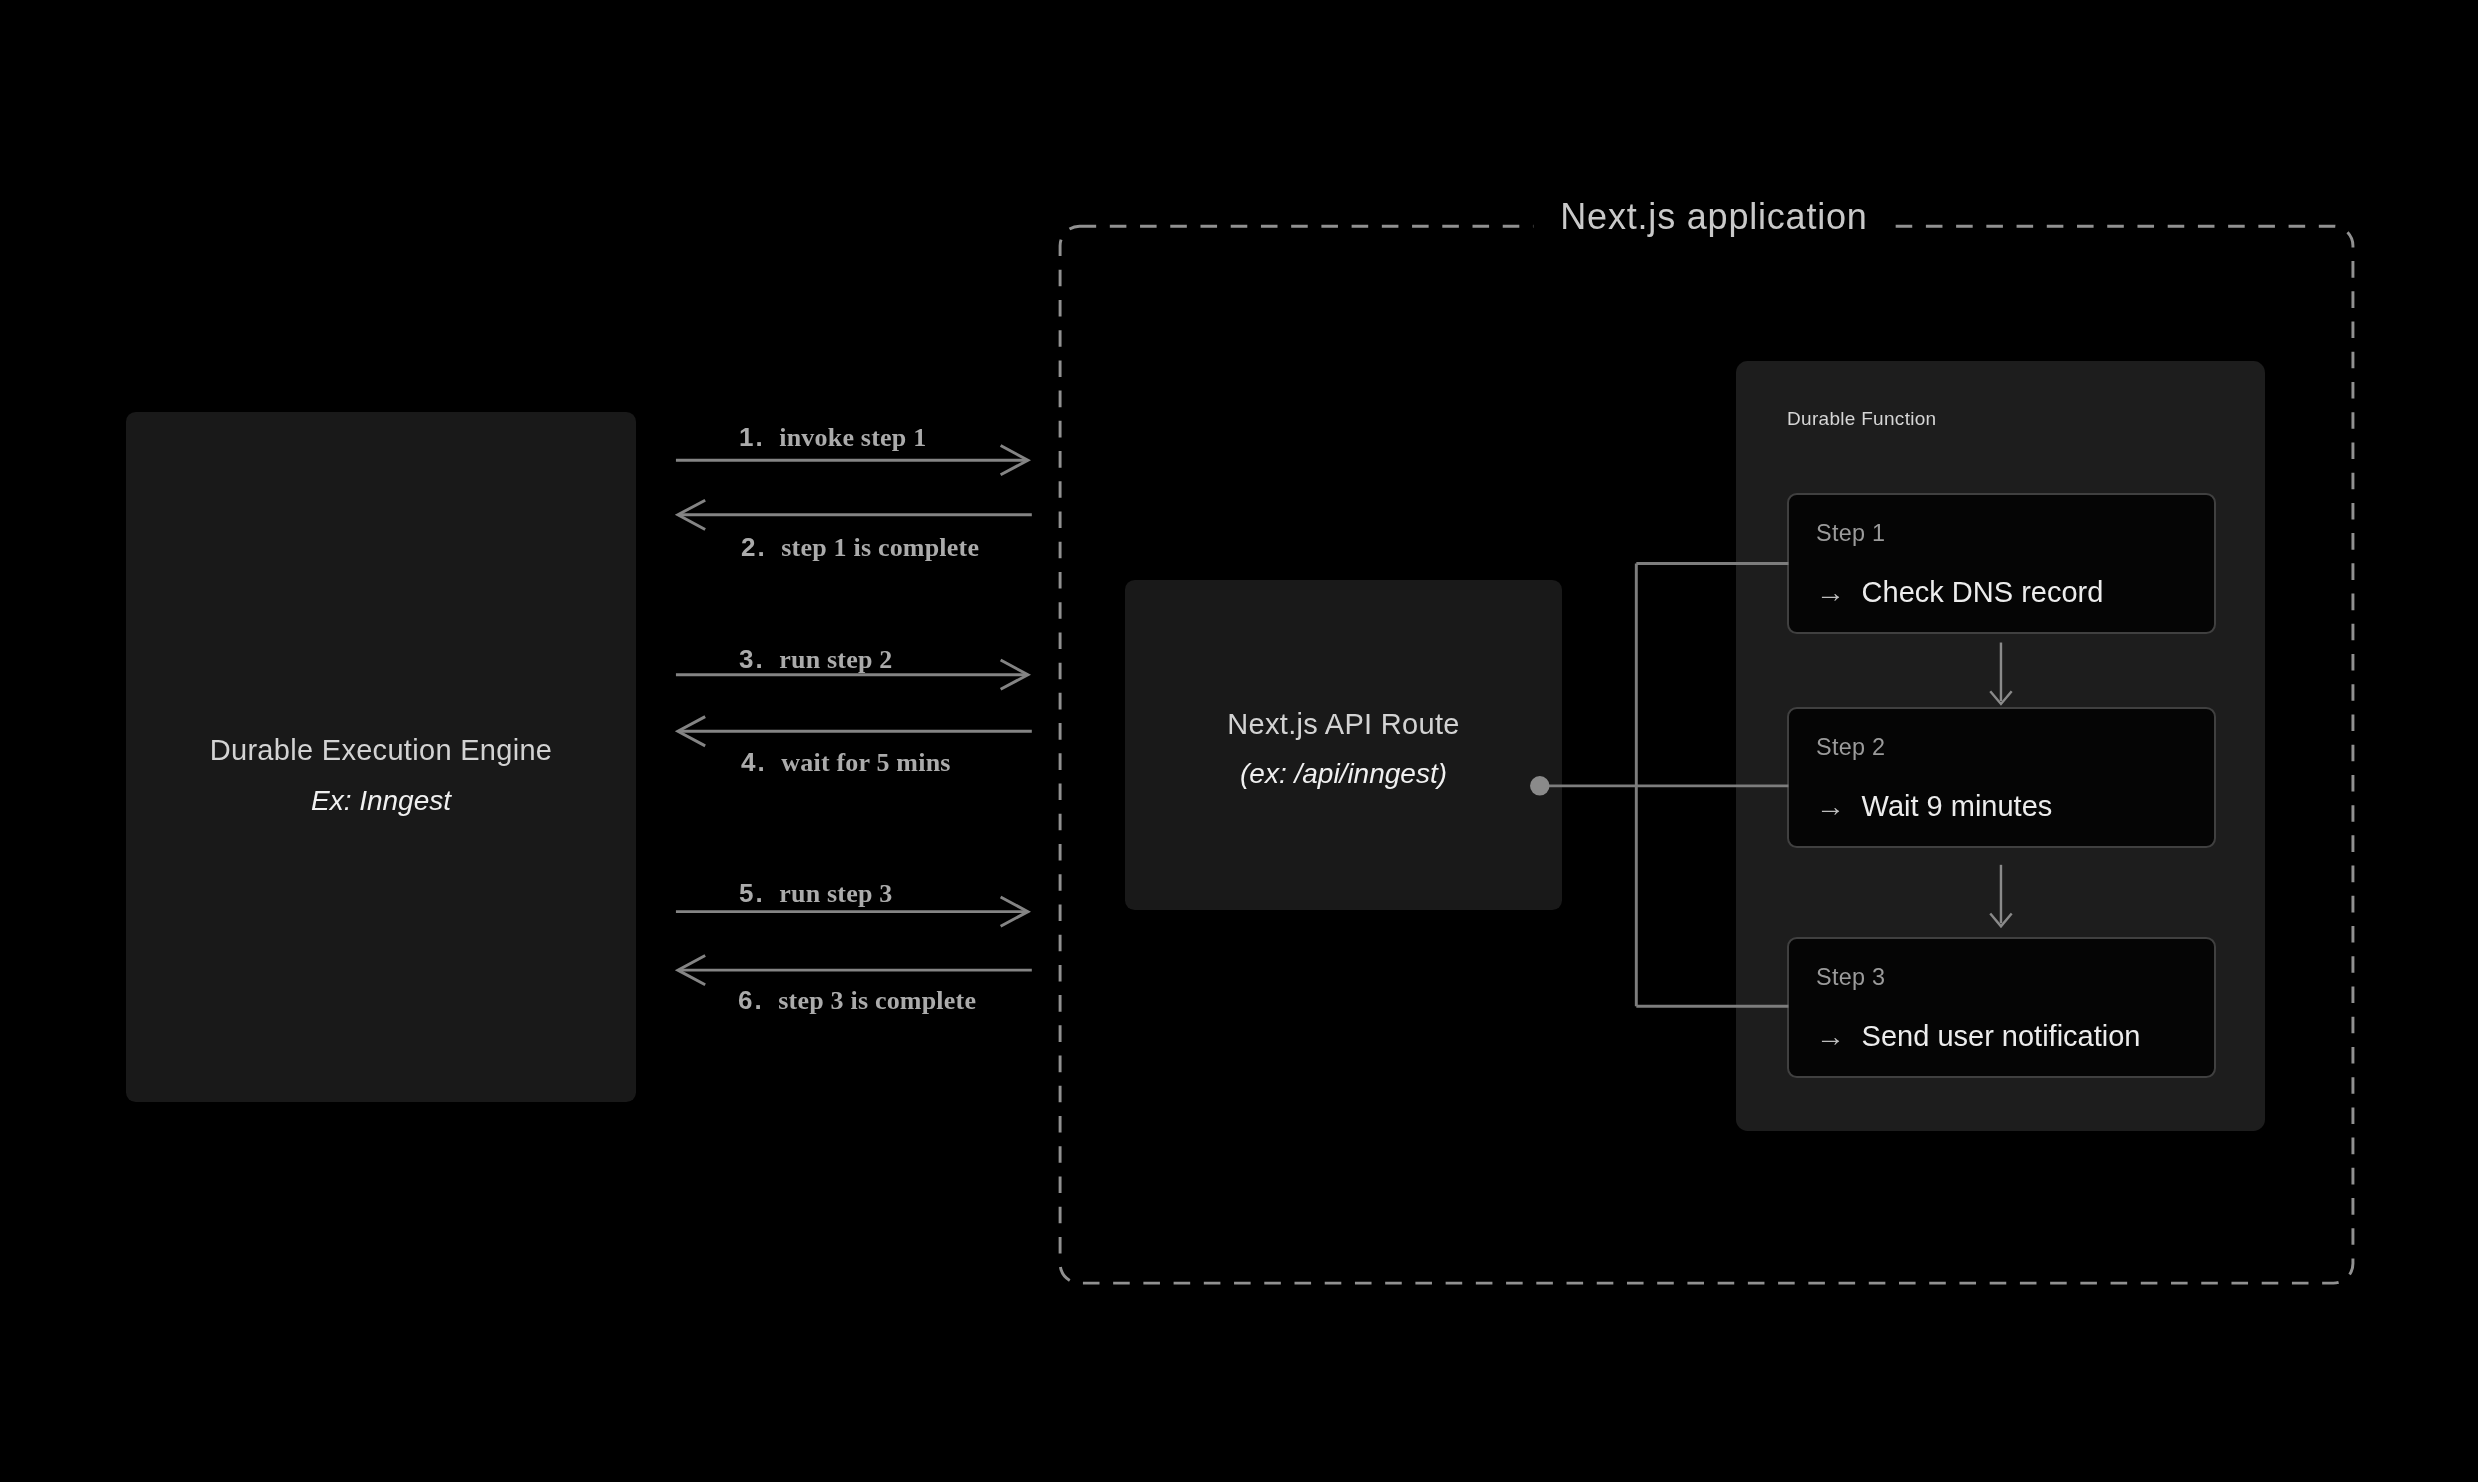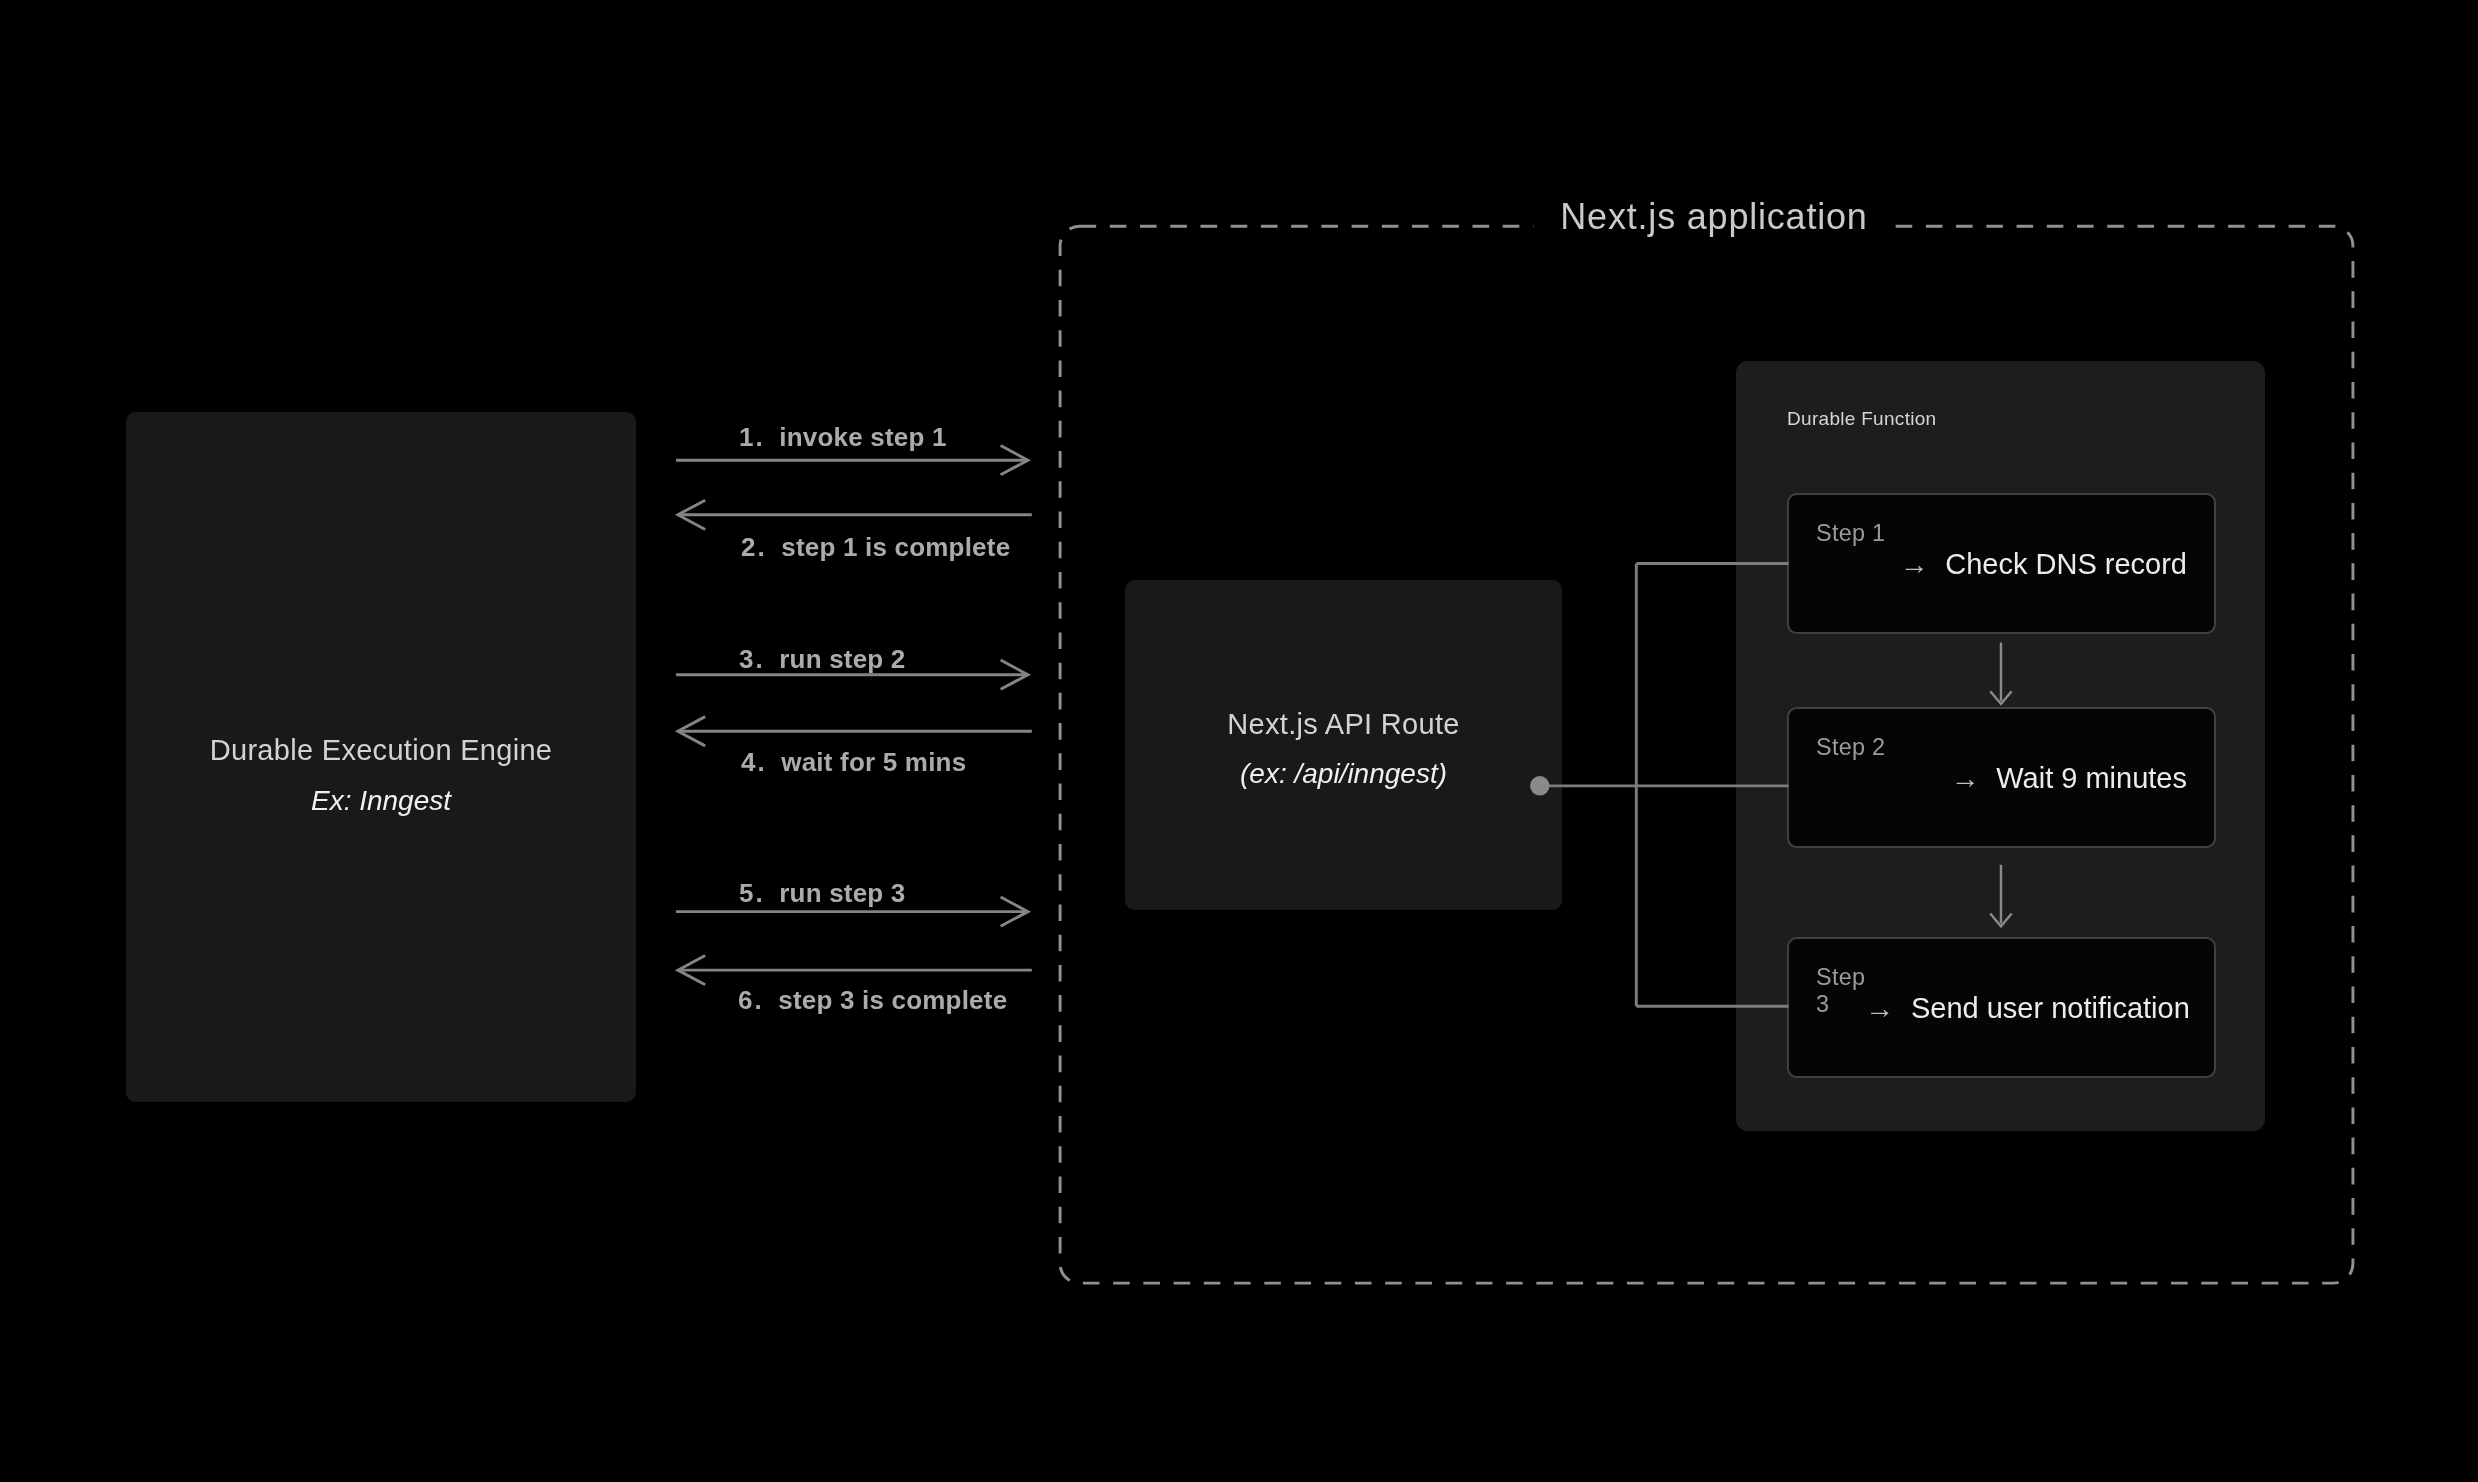--- a/index.html
+++ b/index.html
@@ -25,21 +25,21 @@
   }
   #engine-box { left: 126px; top: 412px; width: 510px; height: 653px; padding-top: 37px; }
   #api-box    { left: 1125px; top: 580px; width: 437px; height: 322px; padding-top: 7.8px; }
 
   .box-title    { font-size: 29px; color: #d3d3d3; line-height: 37px; letter-spacing: 0.3px; }
   .box-subtitle { font-size: 28px; font-style: italic; color: #f0f0f0; line-height: 37px; margin-top: 12.7px; }
 
   
   .msg { position: absolute; font-size: 26px; color: #ababab; white-space: nowrap; }
   .msg .num { font-weight: 700; margin-right: 14.6px; letter-spacing: 2px; }
-  .msg .txt { font-weight: 600; letter-spacing: 0.2px; }
+  .msg .txt { font-weight: 600; letter-spacing: 0.2px; font-family: Liberation Serif, serif; }
   #msg-1 { left: 739px; top: 422px; }
   #msg-2 { left: 741px; top: 532px; }
   #msg-3 { left: 739px; top: 644px; }
   #msg-4 { left: 741px; top: 747px; }
   #msg-5 { left: 739px; top: 878px; }
   #msg-6 { left: 738px; top: 985px; }
 
   
   #app-label {
     position: absolute;
@@ -74,21 +74,21 @@
   .step-card {
     position: absolute;
     left: 51px;
     width: 429px; height: 141px;
     box-sizing: border-box;
     background: #050505;
     border: 2px solid #404040;
     border-radius: 9.8px;
     padding: 25px 27px 23.4px 27px;
     display: flex;
-    flex-direction: row;
+    flex-direction: column;
     justify-content: space-between;
   }
   #step-card-1 { top: 132px; }
   #step-card-2 { top: 346px; }
   #step-card-3 { top: 576px; }
   .step-label { font-size: 23.4px; color: #9b9b9b; letter-spacing: 0.3px; }
   .step-content { font-size: 29px; color: #ececec; display: flex; align-items: center; white-space: nowrap; }
   .step-arrow { color: #bdbdbd; margin-right: 16.6px; }
 
   

